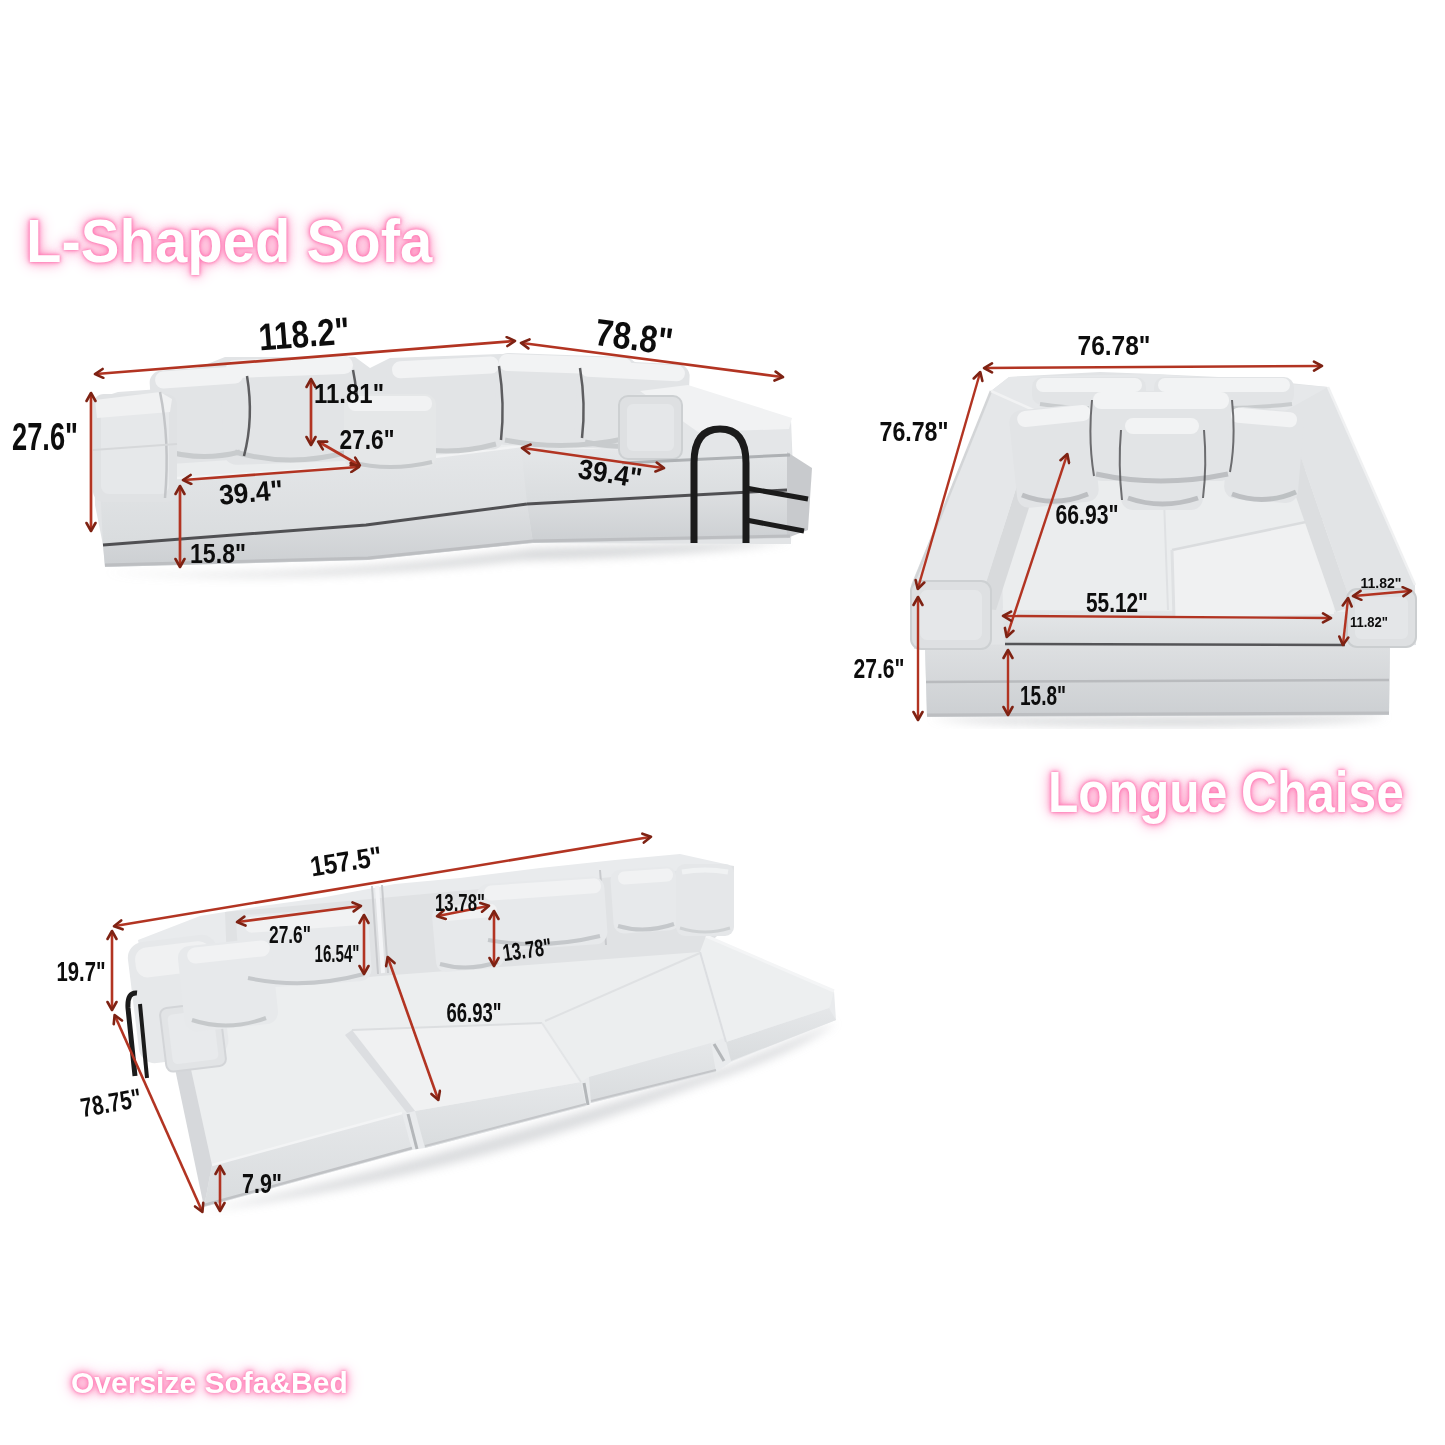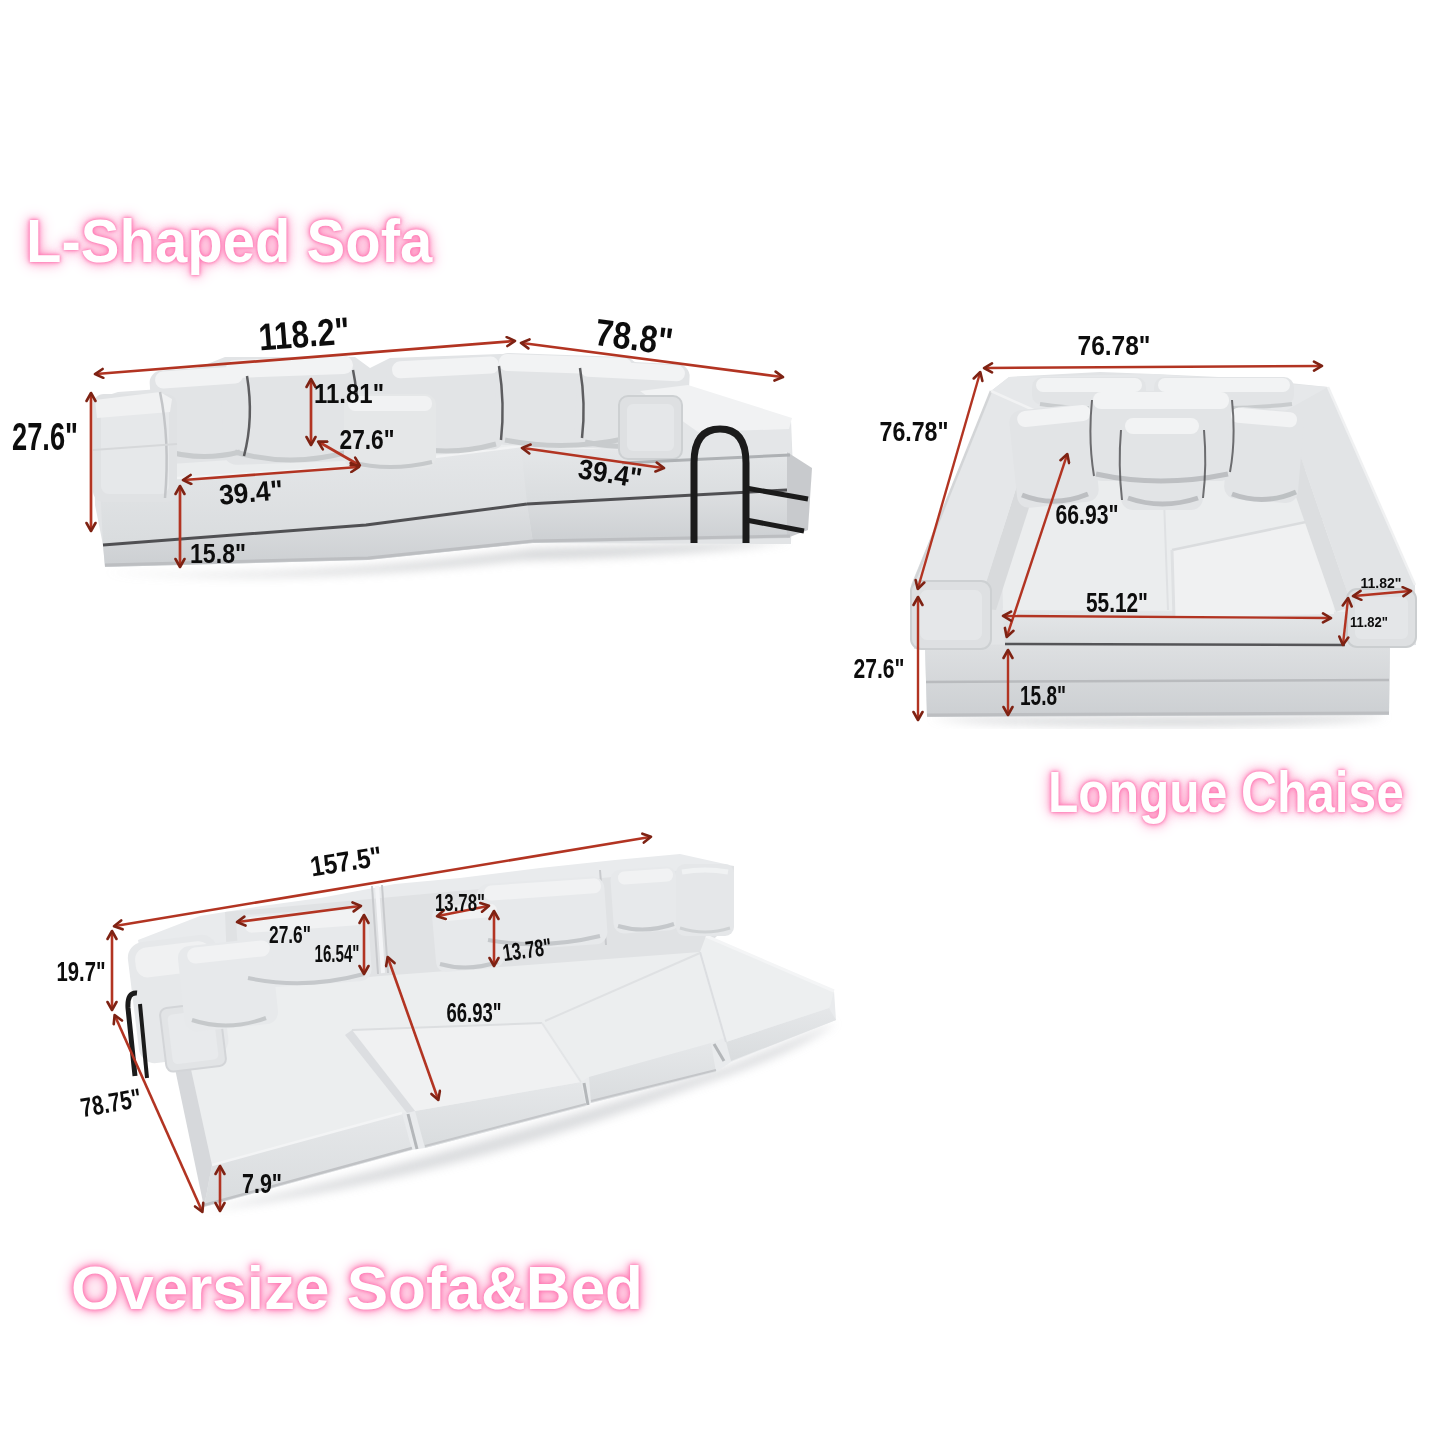--- a/index.html
+++ b/index.html
@@ -321,13 +321,13 @@
 <text x="290" y="943" font-size="24" text-anchor="middle" textLength="42" lengthAdjust="spacingAndGlyphs">27.6"</text>
 <text x="337" y="962" font-size="24" text-anchor="middle" textLength="45" lengthAdjust="spacingAndGlyphs">16.54"</text>
 <text x="460" y="911" font-size="24" text-anchor="middle" textLength="50" lengthAdjust="spacingAndGlyphs">13.78"</text>
 <text x="527" y="958" font-size="24" text-anchor="middle" textLength="49" lengthAdjust="spacingAndGlyphs" transform="rotate(-8 527 949)">13.78"</text>
 <text x="474" y="1022" font-size="27" text-anchor="middle" textLength="55" lengthAdjust="spacingAndGlyphs">66.93"</text>
 </g>
 </svg>
 
 <div class="title" id="t1" style="left:26px;top:205px;font-size:62px;transform:scaleX(0.936);">L-Shaped Sofa</div>
 <div class="title" id="t2" style="left:1048px;top:759px;font-size:57px;transform:scaleX(0.871);">Longue Chaise</div>
-<div class="title" id="t3" style="left:71px;top:1252px;font-size:62px;">Oversize Sofa&amp;Bed</div>
+<div class="title" id="t3" style="left:71px;top:1366px;font-size:30px;">Oversize Sofa&amp;Bed</div>
 
 </body></html>

